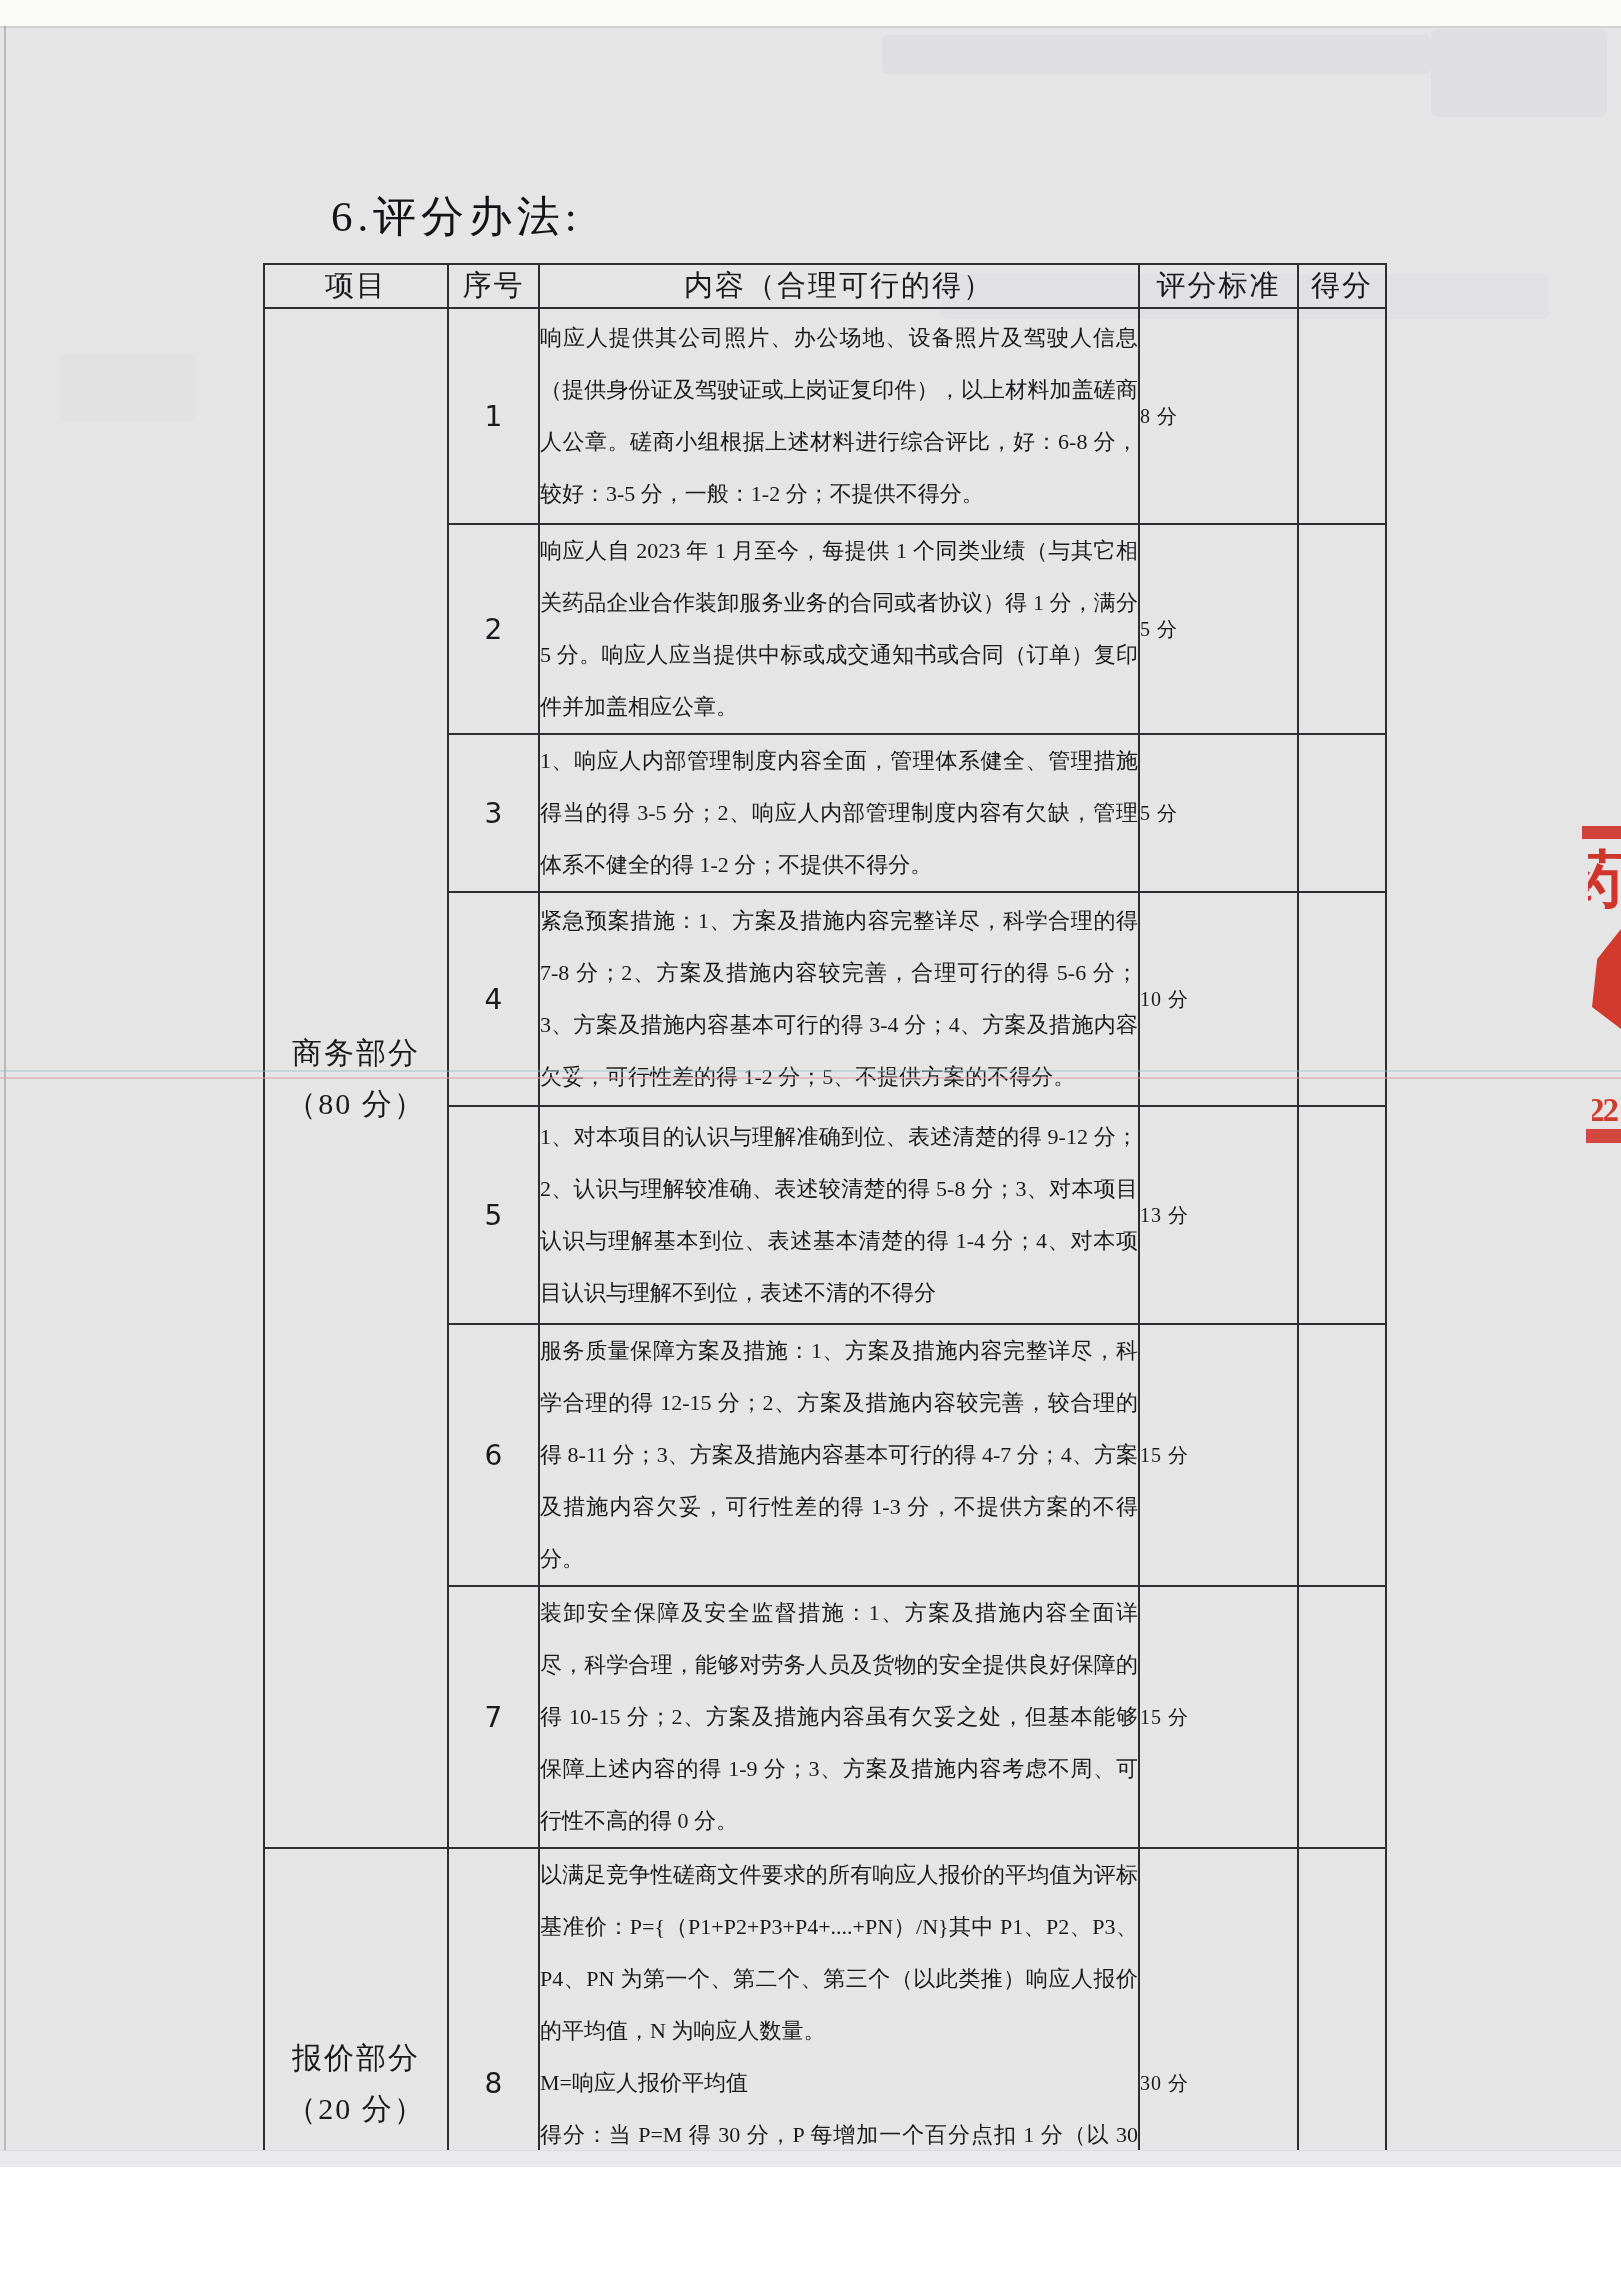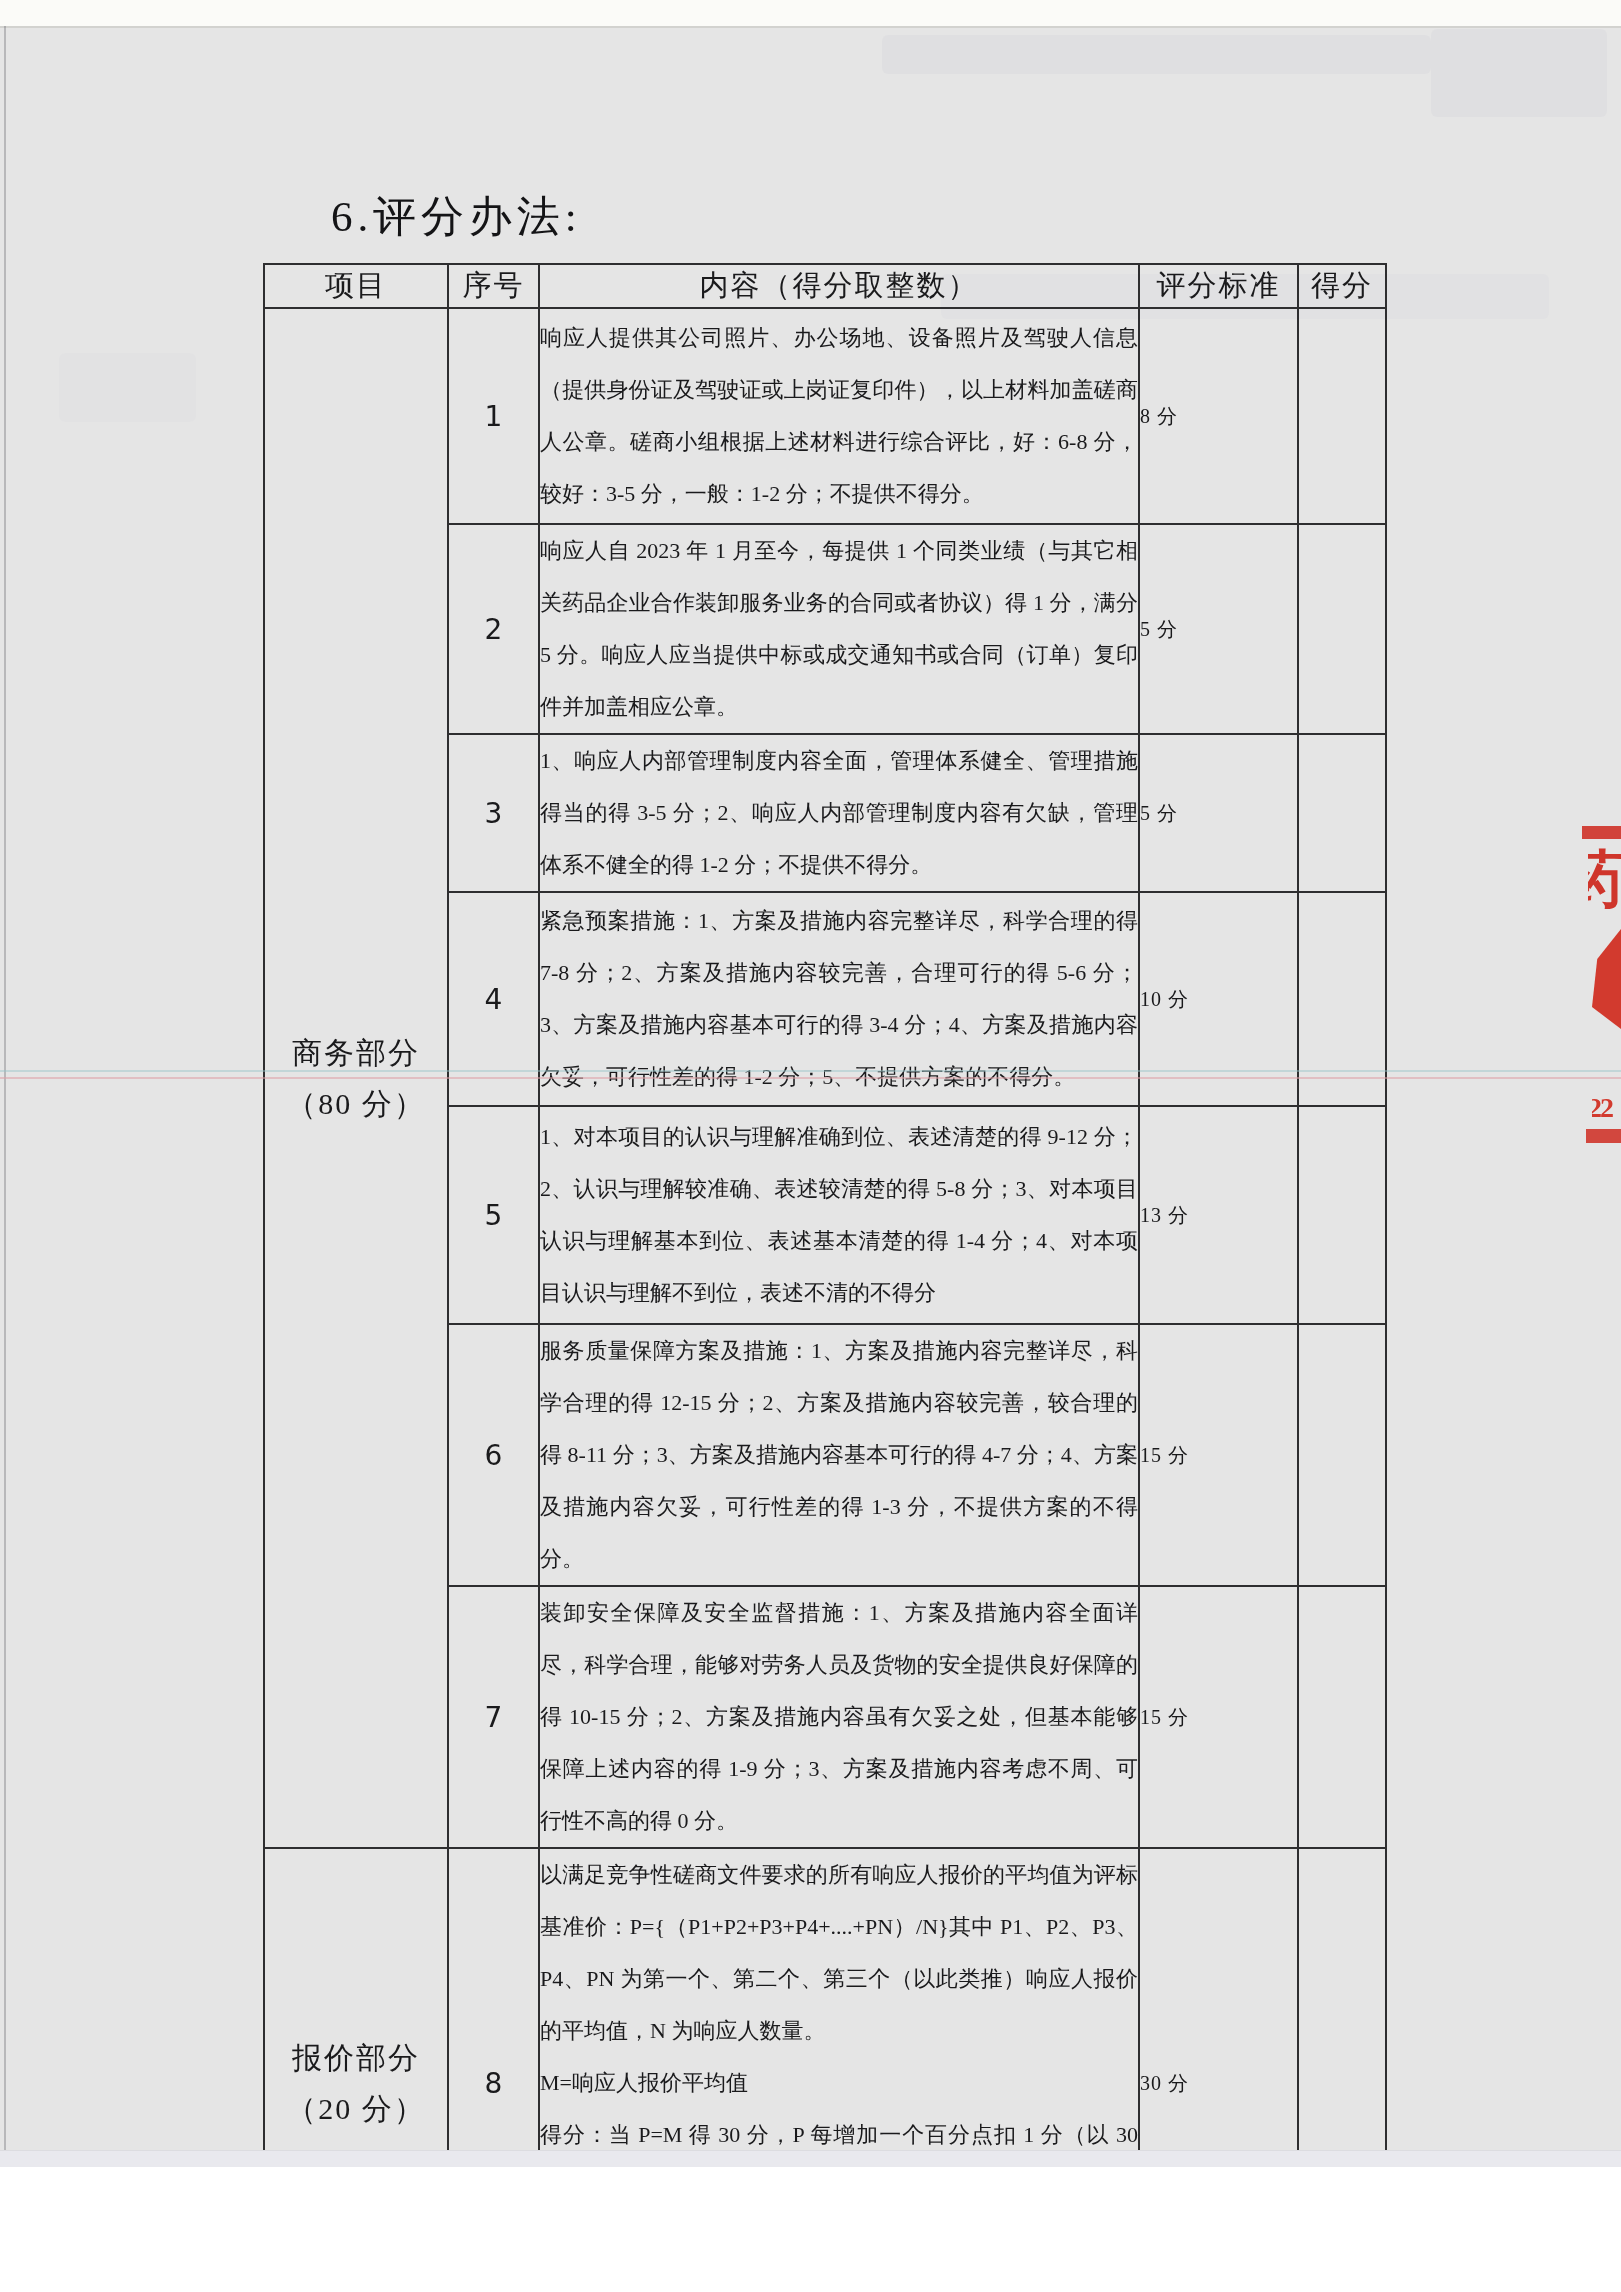--- a/index.html
+++ b/index.html
@@ -51,21 +51,21 @@
   .fold-cyan{position:absolute;left:0;top:1070px;width:1621px;height:2px;background:rgba(150,196,200,0.45);}
   .fold-pink{position:absolute;left:0;top:1077px;width:1621px;height:2px;background:rgba(222,160,168,0.55);}
 
   .stamp{position:absolute;color:#cf352b;}
   .stamp-bar-top{right:0;top:826px;width:39px;height:12.7px;background:#cf352b;opacity:.92;}
   .stamp-char{right:0;top:839px;width:33px;height:74px;overflow:hidden;}
   .stamp-char span{position:absolute;left:-25.5px;top:0;font-size:61px;font-weight:bold;color:#cf352b;}
   .stamp-poly{right:0;top:929px;width:29px;height:100px;background:#d23a2e;
     clip-path:polygon(18% 30%,100% 0%,100% 100%,0% 78%);}
   .stamp-digits{right:0;top:1096px;width:29px;height:35px;overflow:hidden;}
-  .stamp-digits span{position:absolute;left:-3.9px;top:-3.9px;font-size:28px;font-weight:bold;color:#d23a2e;letter-spacing:-2px;}
+  .stamp-digits span{position:absolute;left:-3.9px;top:-3.9px;font-size:33px;font-weight:bold;color:#d23a2e;letter-spacing:-2px;}
   .stamp-bar-bottom{right:0;top:1129px;width:35px;height:13.7px;background:#cf352b;opacity:.9;}
 </style>
 </head>
 <body>
 
 <div class="page">
 
   <div class="top-strip"></div>
   <div class="left-edge"></div>
 
@@ -81,21 +81,21 @@
       <col style="width:184px">
         <col style="width:91px">
         <col style="width:600px">
         <col style="width:159px">
         <col style="width:88px">
     </colgroup>
     <thead>
       <tr>
         <th class="h">项目</th>
         <th class="h">序号</th>
-        <th class="h">内容（得分取整数）</th>
+        <th class="h">内容（合理可行的得）</th>
         <th class="h">评分标准</th>
         <th class="h">得分</th>
       </tr>
     </thead>
     <tbody>
       <tr class="r1">
         <td class="cat" rowspan="7">
           <div>商务部分</div>
           <div>（80 分）</div>
         </td>

